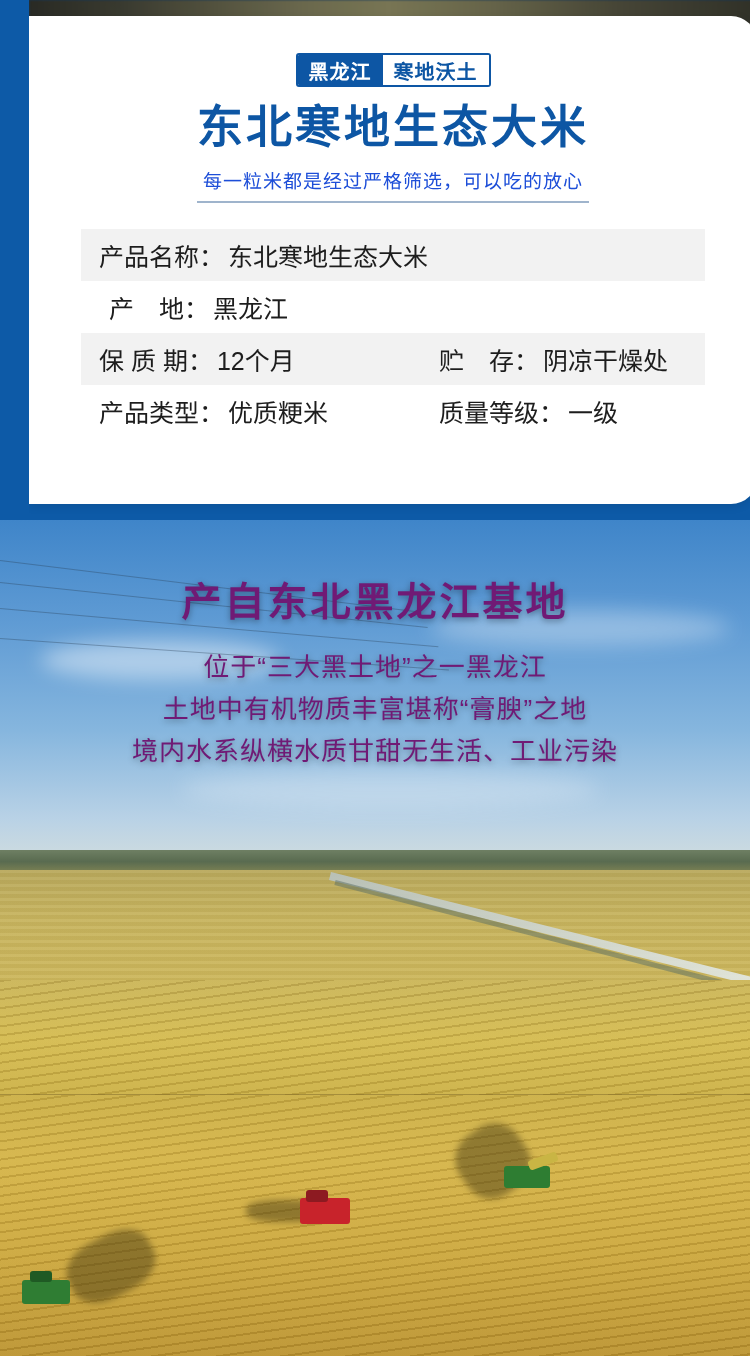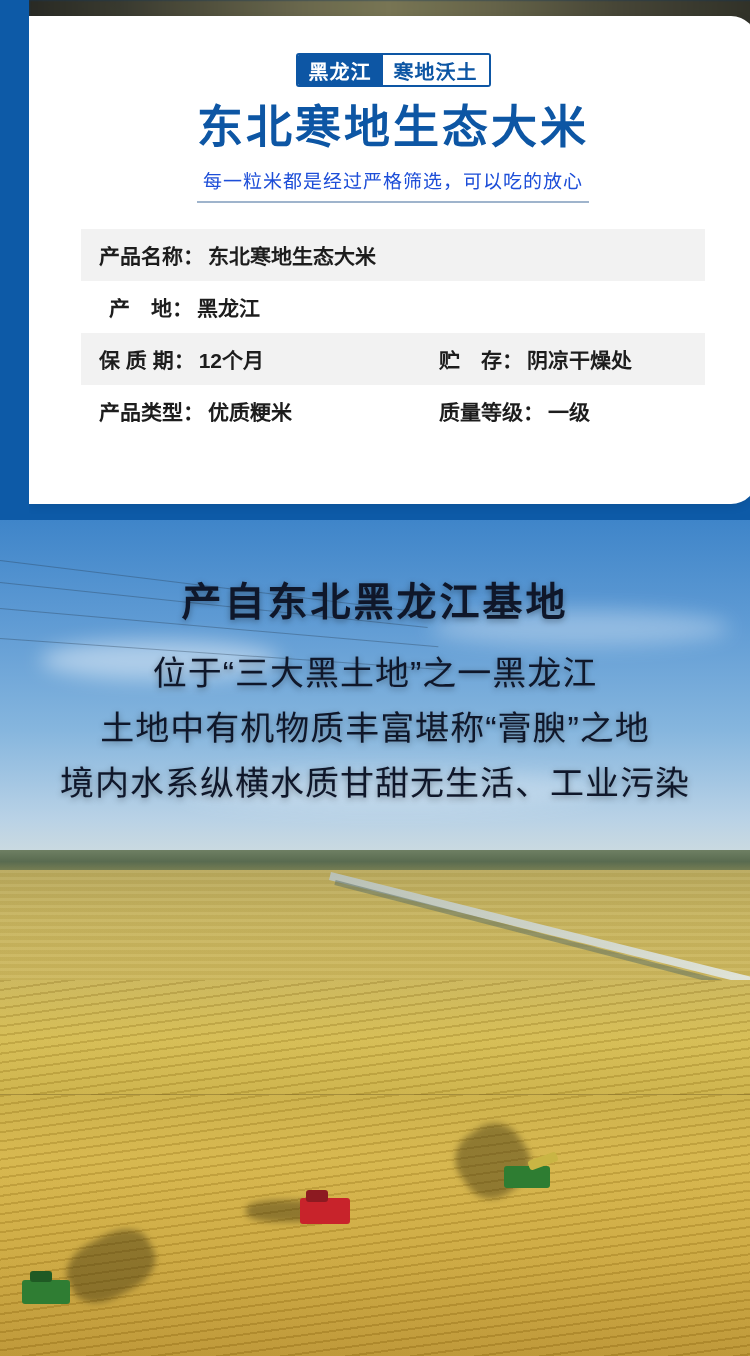--- a/index.html
+++ b/index.html
@@ -114,23 +114,23 @@
   
   .spec-table {
     margin:26px 52px 0 52px;
     width:624px;
   }
   .spec-row {
     display:flex;
     align-items:center;
     height:52px;
     padding:0 18px;
-    font-size:21px;
+    font-size:25px;
     color:#222;
-    font-weight:bold;
+    font-weight:normal;
     justify-content:flex-end;
   }
   .spec-row.alt { background:#f2f2f2; }
   .spec-row.plain { background:#ffffff; }
   .cell { display:flex; align-items:center; white-space:nowrap; }
   .cell.left { width:330px; }
   .cell.right { flex:1; padding-left:10px; }
   .lbl { color:#1d1d1d; }
   .val { color:#1d1d1d; margin-left:4px; }
 
@@ -234,31 +234,31 @@
     filter:blur(3px);
     border-radius:40%;
   }
 
   
   .photo-text {
     position:absolute;
     left:0; top:50px;
     width:750px;
     text-align:center;
-    color:#0f172a;
+    color:#701a75;
     text-shadow:0 2px 6px rgba(0,0,0,.35);
   }
   .photo-title {
     font-size:40px;
     font-weight:bold;
     letter-spacing:3px;
     margin-bottom:18px;
   }
   .photo-line {
-    font-size:34px;
+    font-size:26px;
     line-height:1.62;
     letter-spacing:1px;
     font-weight:500;
   }
 </style>
 </head>
 <body>
 
 <div class="page">
 

